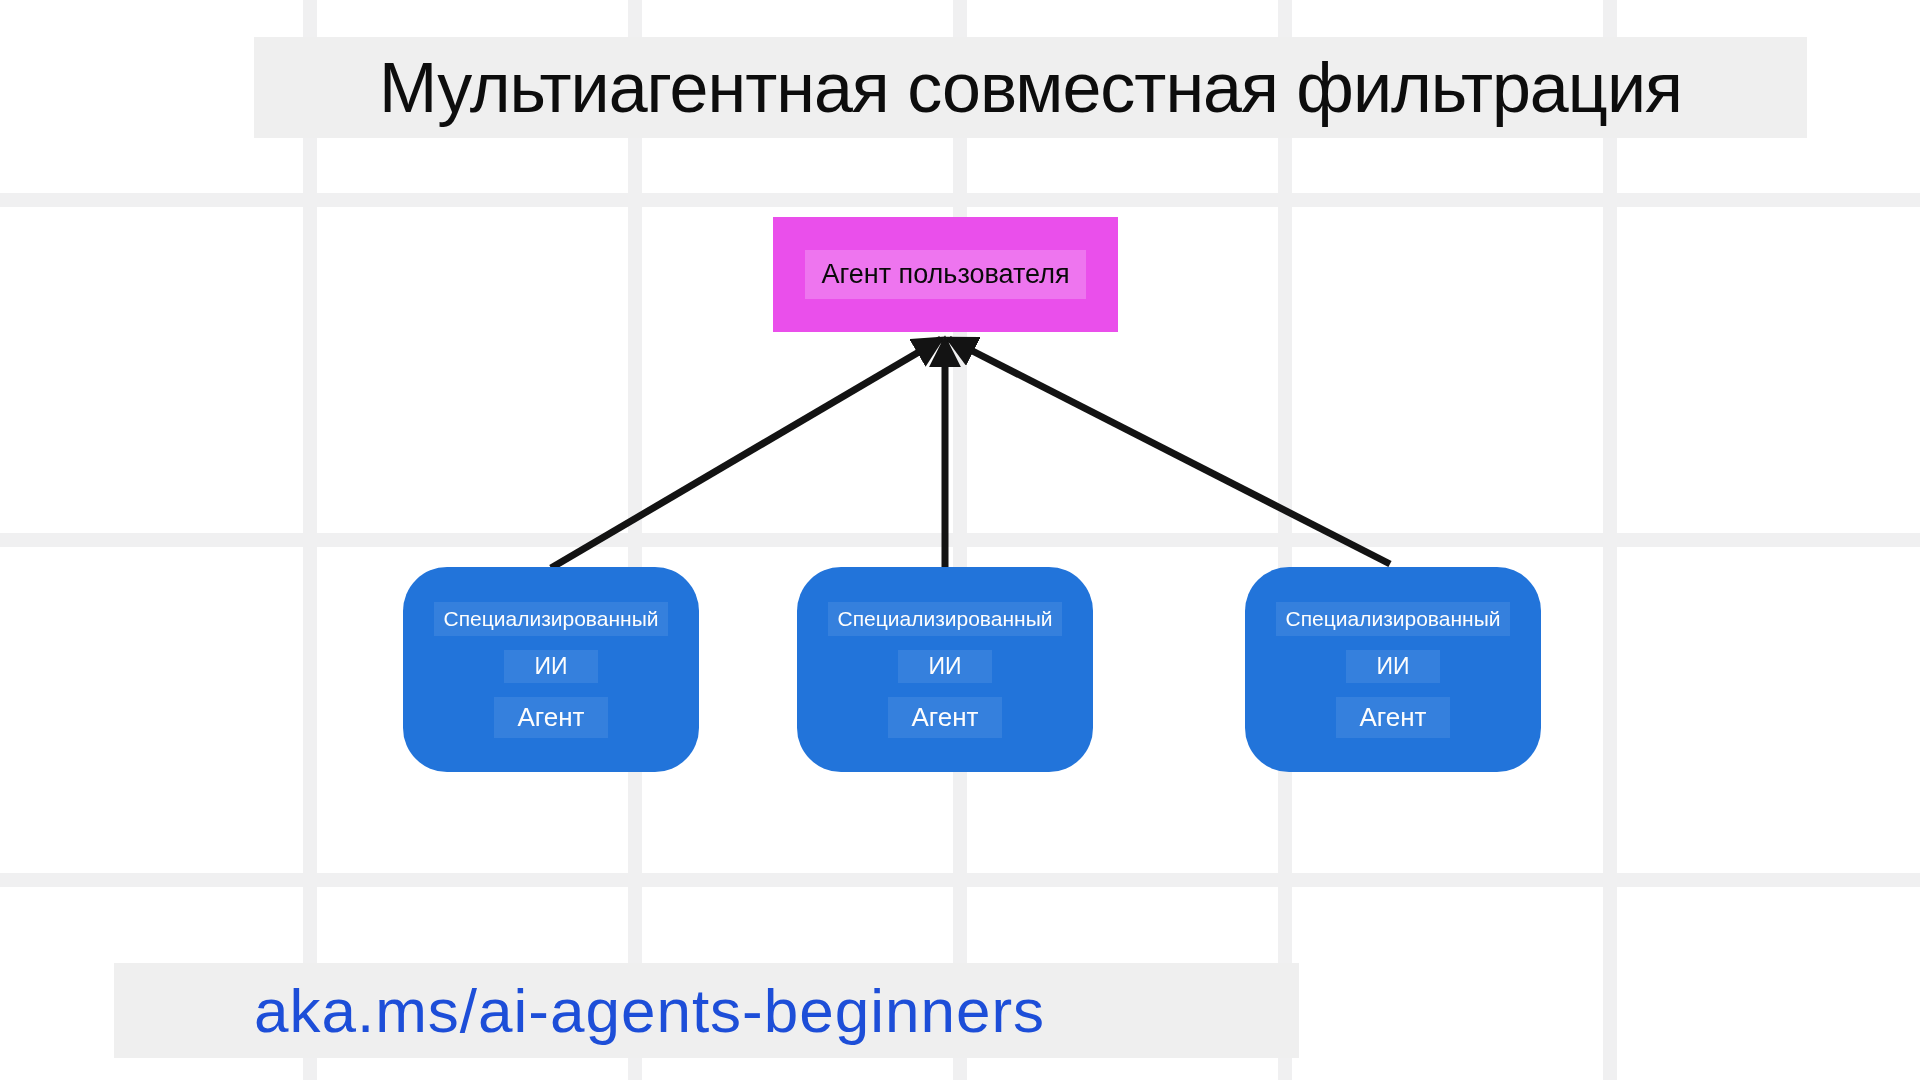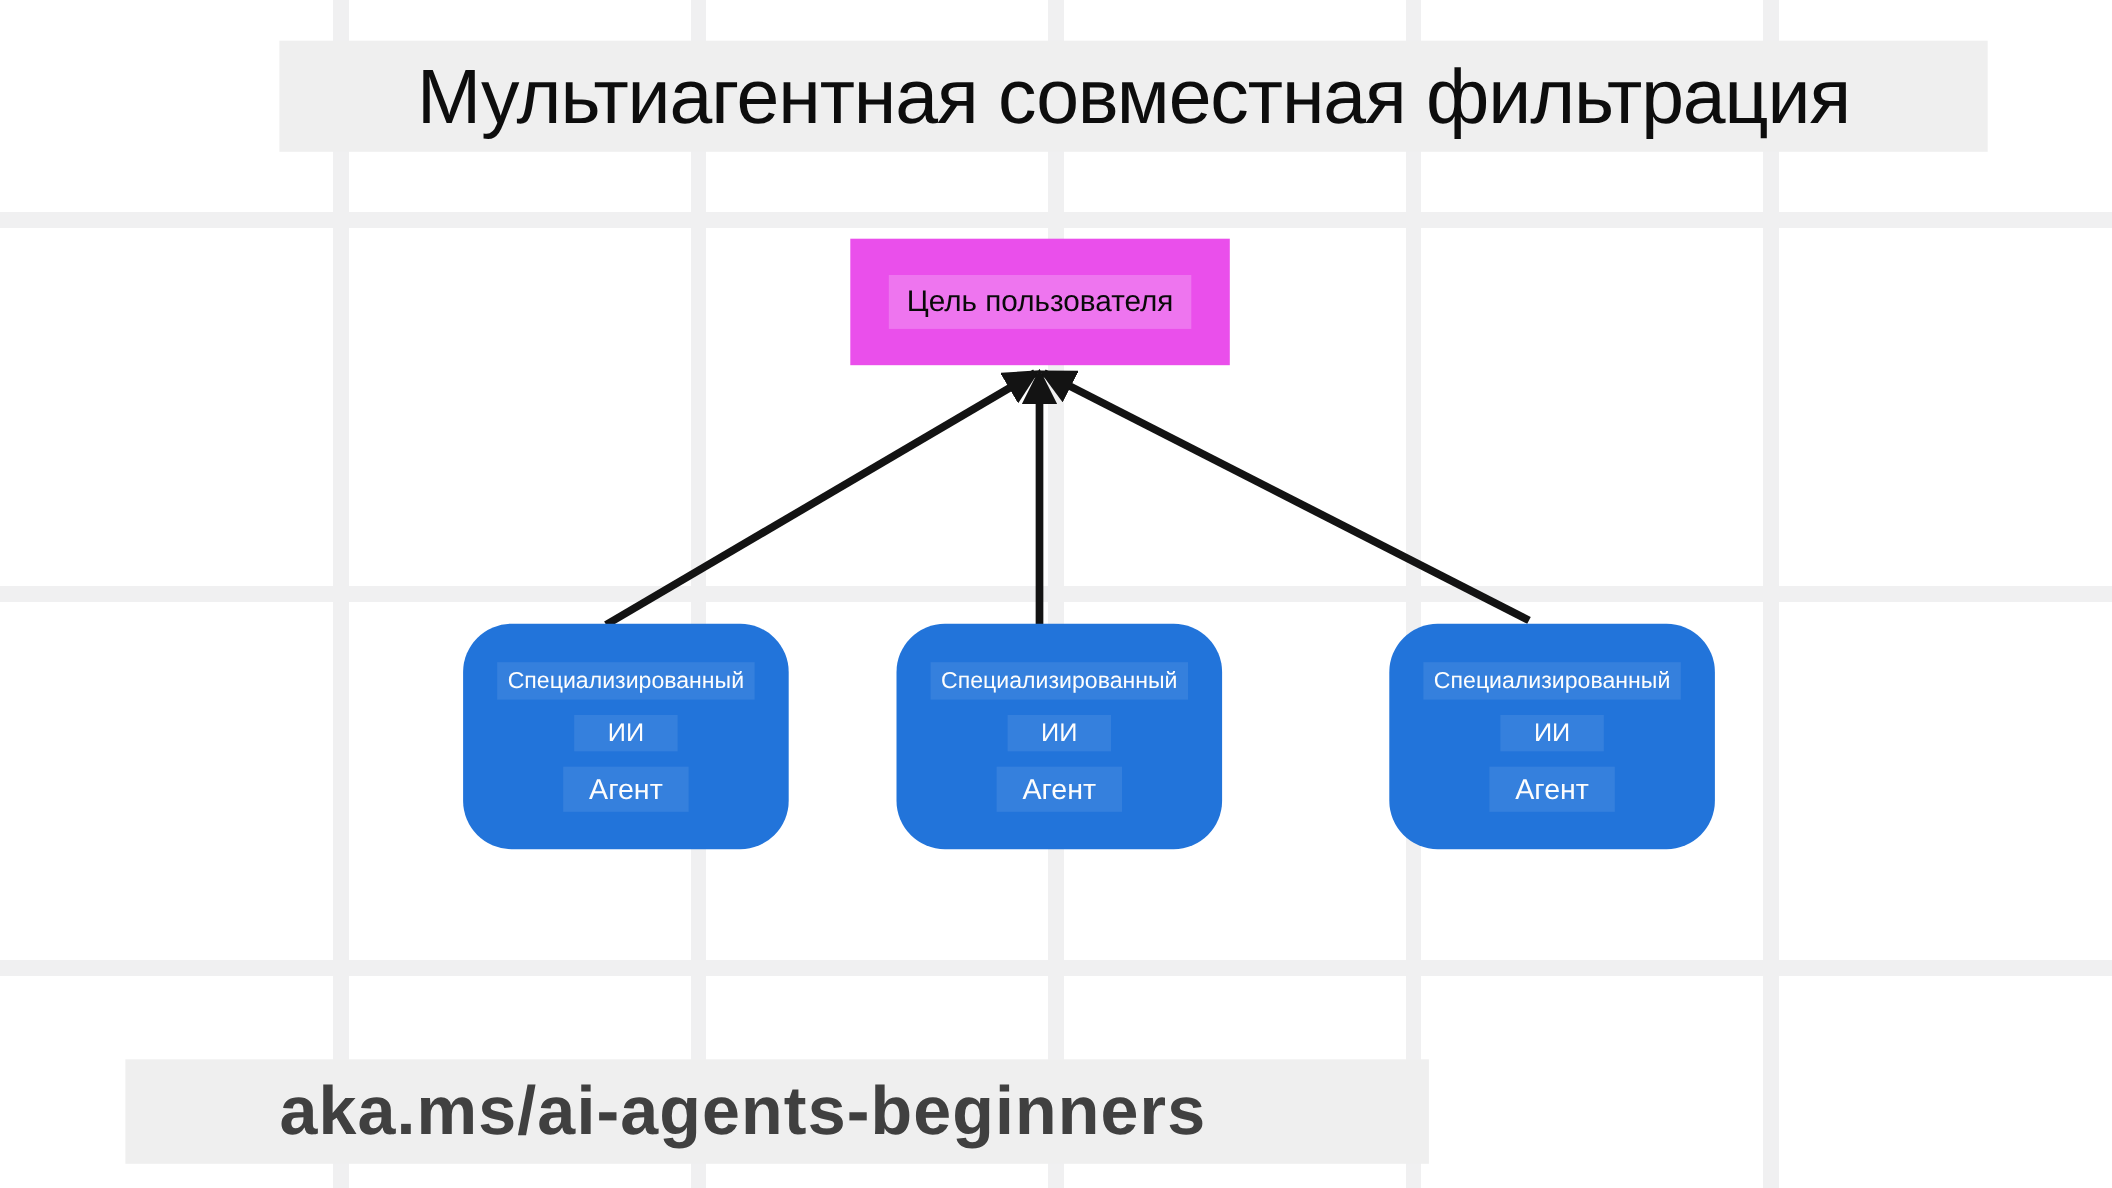--- a/index.html
+++ b/index.html
@@ -47,23 +47,23 @@
 
   .footer-band {
     left: 70px; top: 963px;
     width: 1185px; height: 95px;
     justify-content: flex-start;
     padding-left: 140px;
     box-sizing: border-box;
   }
   .footer-band .footer-text {
     font-size: 62px;
-    font-weight: 700;
+    font-weight: 400;
     letter-spacing: 1px;
-    color: #404040;
+    color: #1d4ed8;
     white-space: nowrap;
   }
 
   .goal-node {
     position: absolute;
     left: 773px; top: 217px;
     width: 345px; height: 115px;
     background: #ea4feb;
     display: flex;
     align-items: center;
@@ -81,21 +81,20 @@
     position: absolute;
     top: 567px;
     width: 296px; height: 205px;
     background: #2274da;
     border-radius: 44px;
     display: flex;
     flex-direction: column;
     align-items: center;
     justify-content: center;
     gap: 14px;
-    margin-left: 18px;
   }
   .agent-node.pos-0 { left: 403px; }
   .agent-node.pos-1 { left: 797px; }
   .agent-node.pos-2 { left: 1245px; }
 
   .agent-line {
     color: #fdfdfd;
     background: rgba(255,255,255,0.09);
     white-space: nowrap;
     text-align: center;
@@ -125,21 +124,21 @@
       <marker id="ah" viewBox="0 0 10 10" refX="8.5" refY="5" markerWidth="4.6" markerHeight="4.6" orient="auto-start-reverse">
         <path d="M 0 0 L 10 5 L 0 10 z" fill="#131313"></path>
       </marker>
     </defs>
     <line x1="551" y1="568" x2="941" y2="339" stroke="#131313" stroke-width="7" marker-end="url(#ah)"></line>
     <line x1="945" y1="572" x2="945" y2="340" stroke="#131313" stroke-width="7" marker-end="url(#ah)"></line>
     <line x1="1390" y1="564" x2="949" y2="339" stroke="#131313" stroke-width="7" marker-end="url(#ah)"></line>
   </svg>
 
   <div class="goal-node">
-    <span class="goal-label">Цель пользователя</span>
+    <span class="goal-label">Агент пользователя</span>
   </div>
 
   <div class="agent-node pos-0">
     <span class="agent-line l1">Специализированный</span>
     <span class="agent-line l2">ИИ</span>
     <span class="agent-line l3">Агент</span>
   </div>
 
   <div class="agent-node pos-1">
     <span class="agent-line l1">Специализированный</span>

